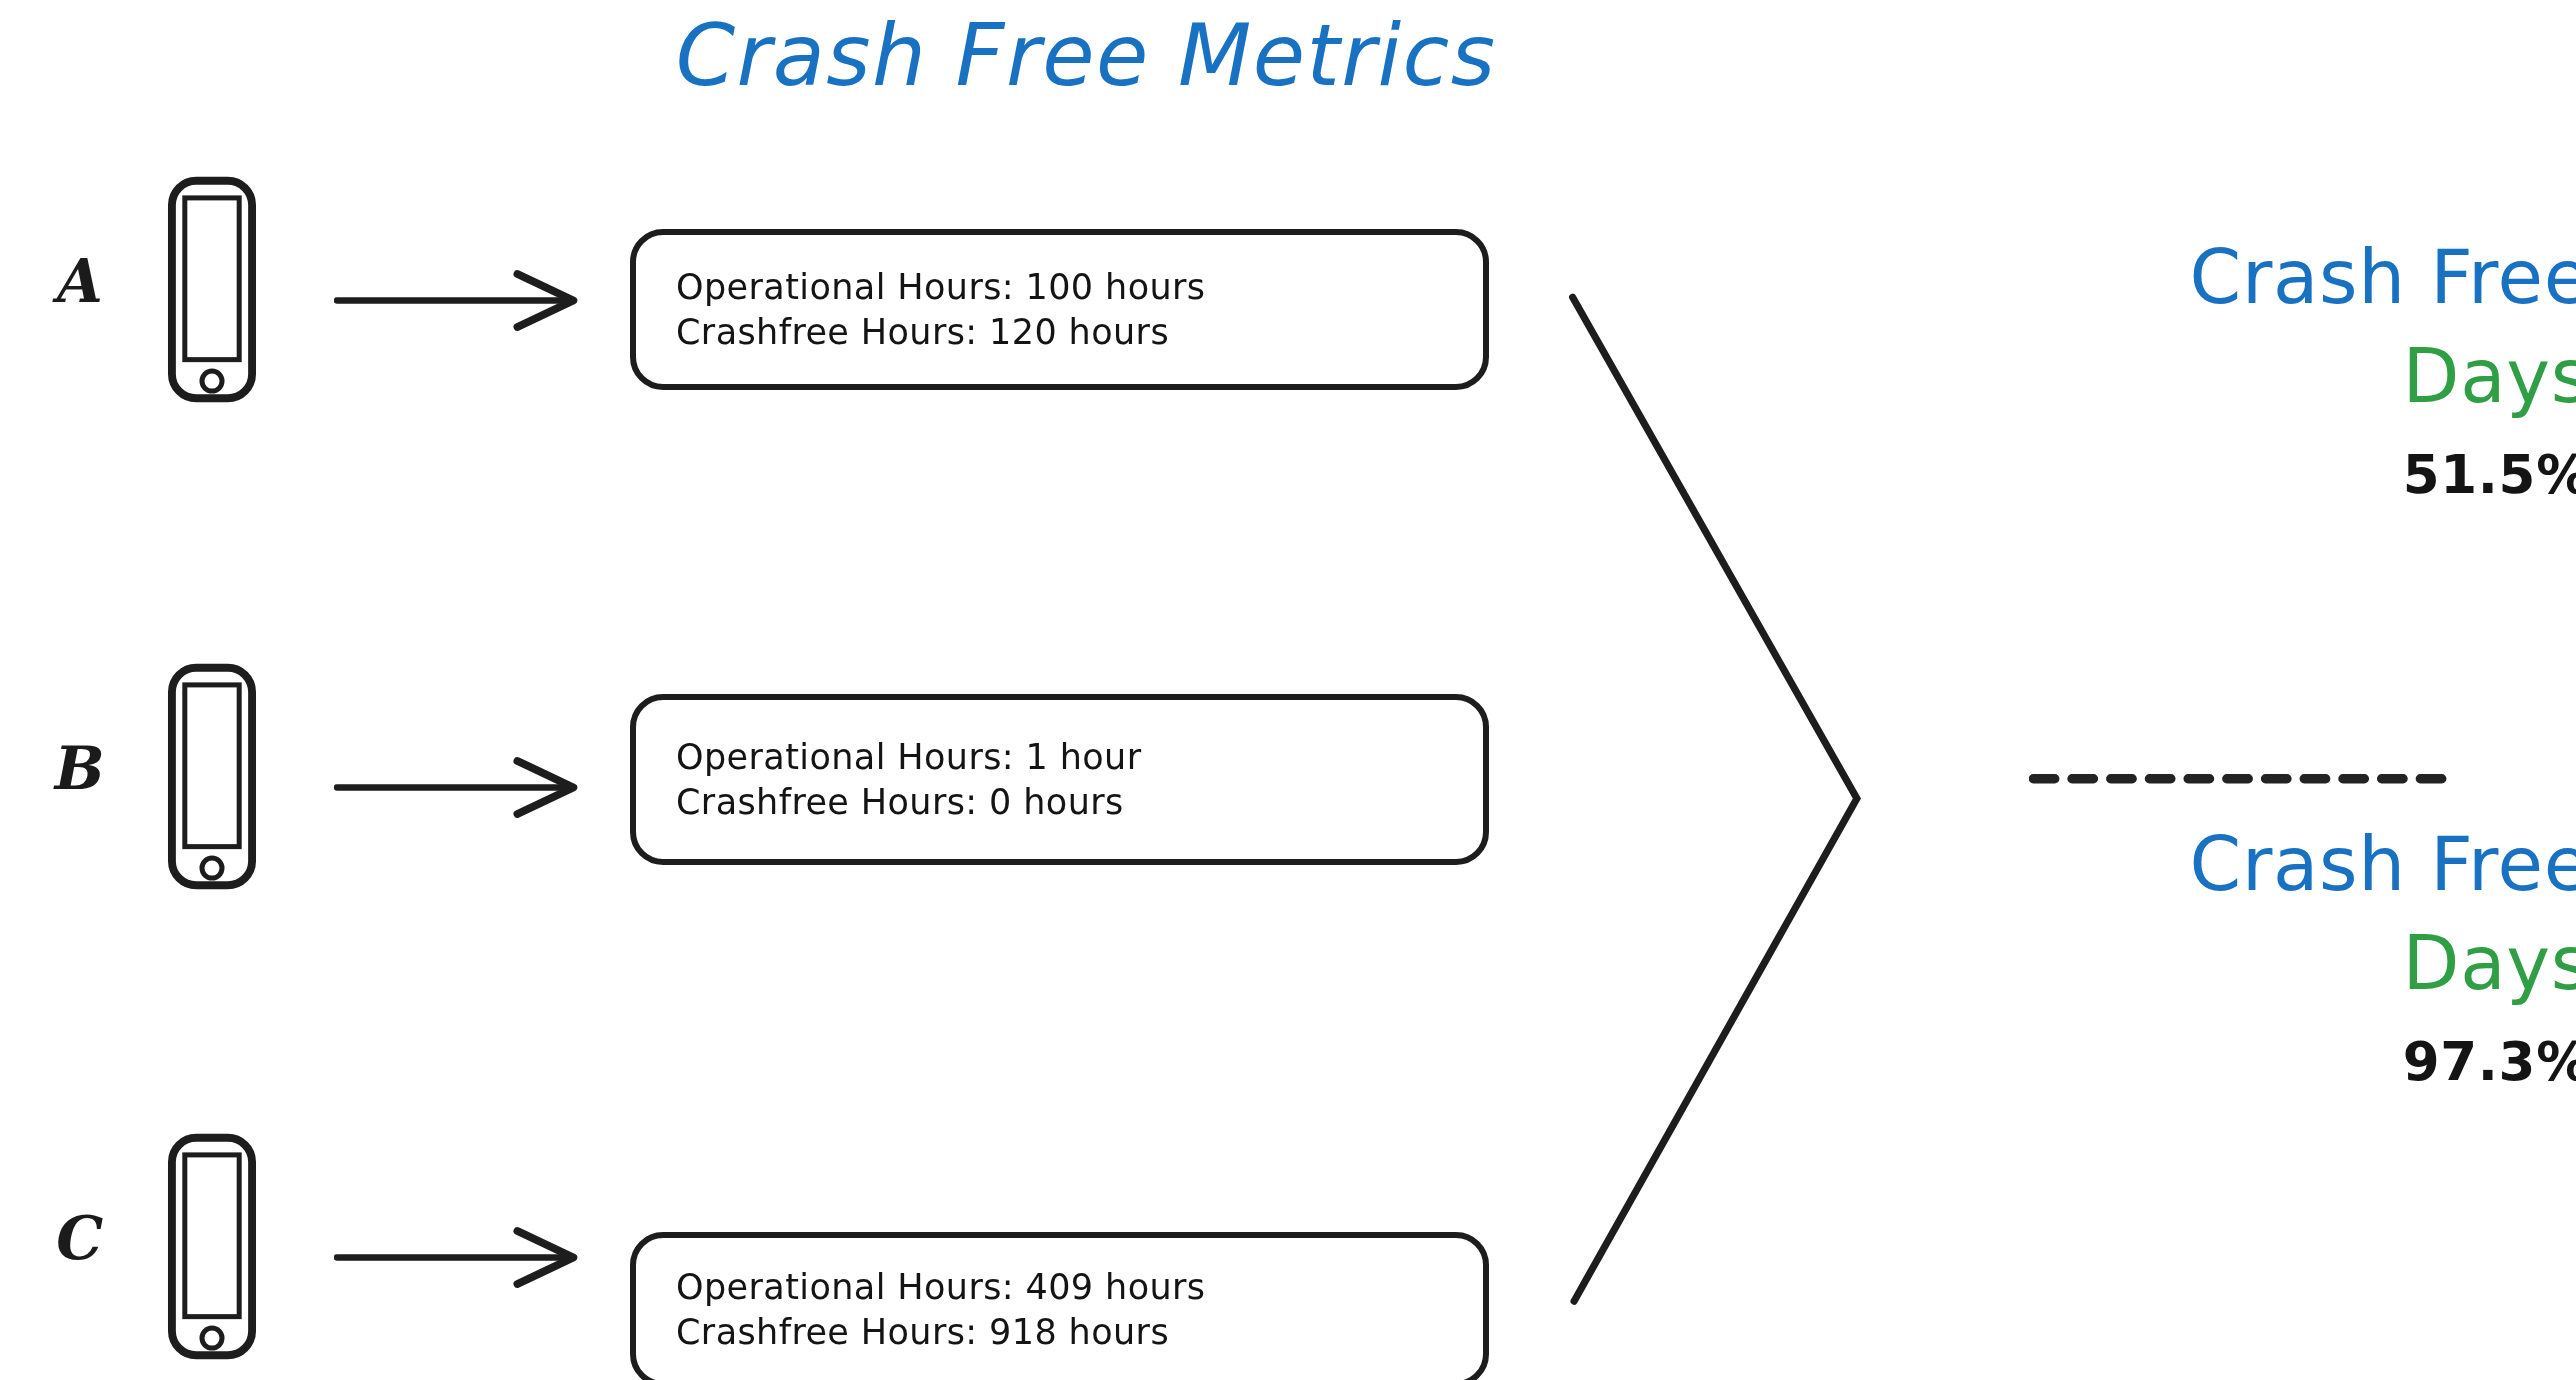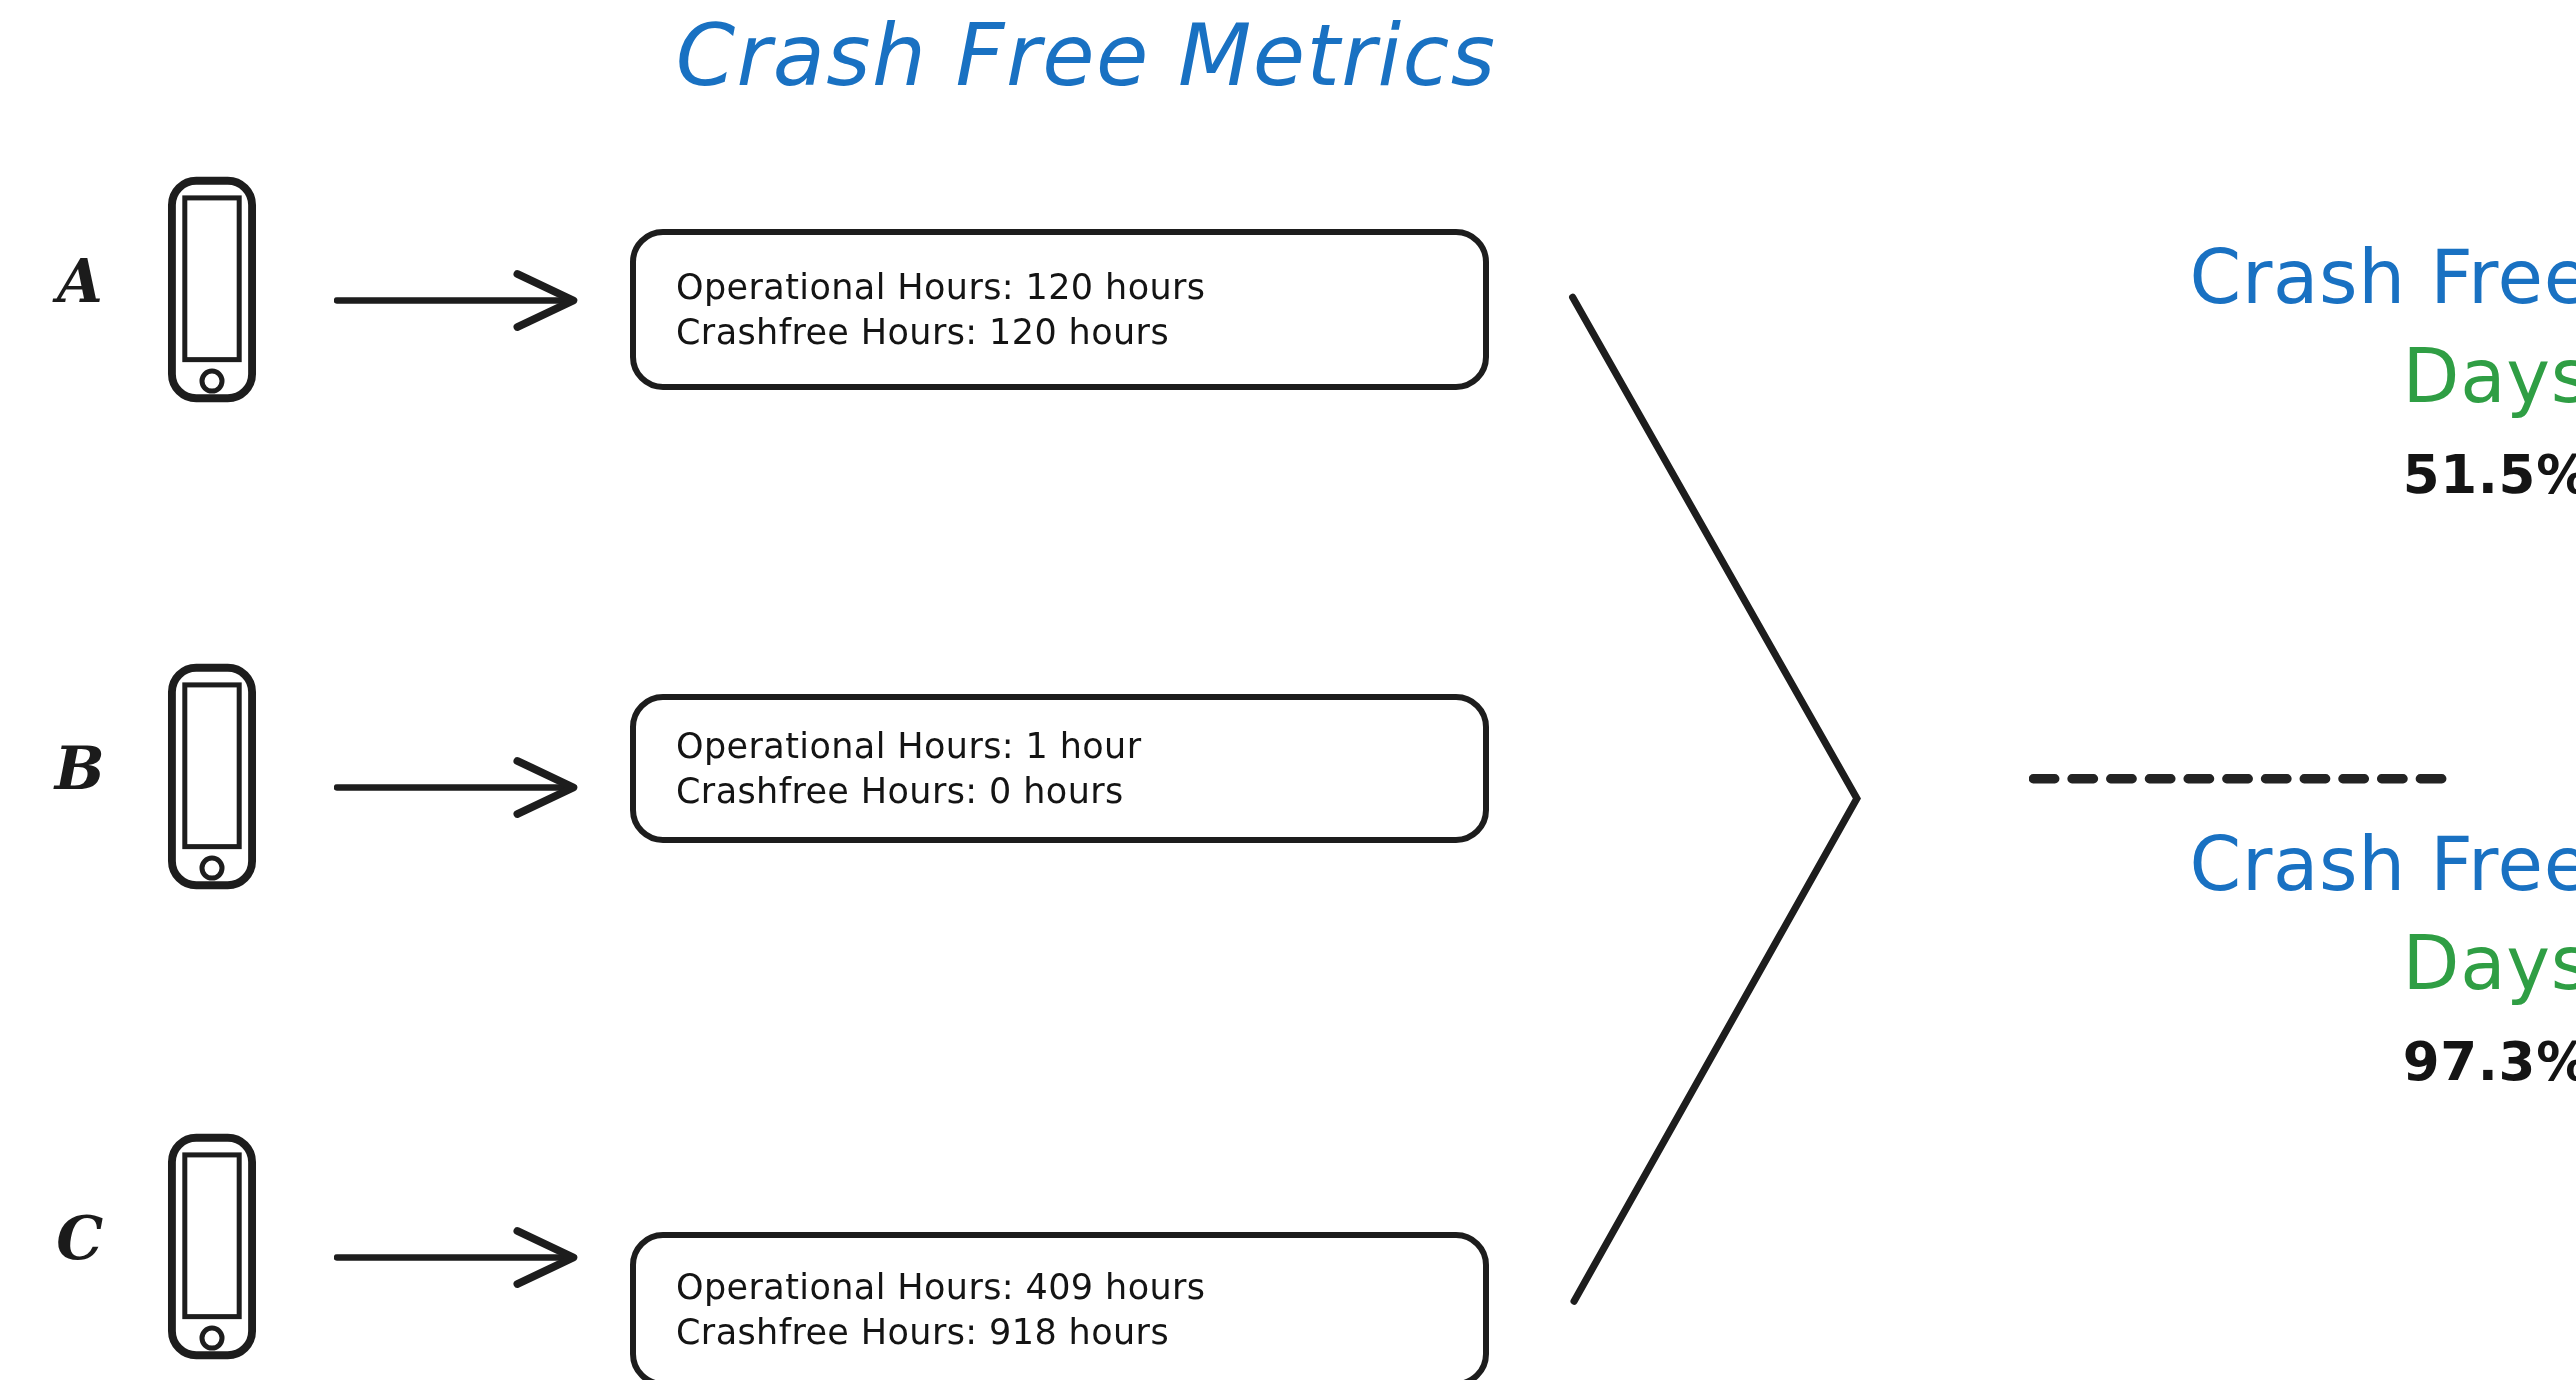--- a/index.html
+++ b/index.html
@@ -84,21 +84,21 @@
   .metric-box {
     position: absolute;
     left: 604px;
     width: 859px;
     border: 6.4px solid #1d1d1d;
     border-radius: 33px;
     background: #ffffff;
     box-sizing: border-box;
   }
   #metric-box-a { top: 54px; height: 161px; }
-  #metric-box-b { top: 32px; height: 149px; }
+  #metric-box-b { top: 32px; height: 171px; }
   #metric-box-c { top: 100px; height: 155px; }
 
   .metric-box-inner {
     position: absolute;
     left: 40px;
     top: 50%;
     transform: translateY(-50%);
     width: 781px;
   }
   .metric-line {
@@ -192,21 +192,21 @@
 
     <div class="flow-arrow">
       <svg viewBox="0 0 360 110" xmlns="http://www.w3.org/2000/svg">
         <path d="M4 55 L330 55" fill="none" stroke="#1d1d1d" stroke-width="9" stroke-linecap="round"></path>
         <path d="M256 18 L334 55 L256 92" fill="none" stroke="#1d1d1d" stroke-width="11" stroke-linecap="round" stroke-linejoin="round"></path>
       </svg>
     </div>
 
     <div class="metric-box" id="metric-box-a">
       <div class="metric-box-inner">
-        <div class="metric-line">Operational Hours: 120 hours</div>
+        <div class="metric-line">Operational Hours: 100 hours</div>
         <div class="metric-line">Crashfree Hours: 120 hours</div>
       </div>
     </div>
   </div>
 
   <div class="device-row" id="device-row-b">
     <div class="device-letter">B</div>
 
     <div class="phone-icon">
       <svg viewBox="0 0 128 320" xmlns="http://www.w3.org/2000/svg">

